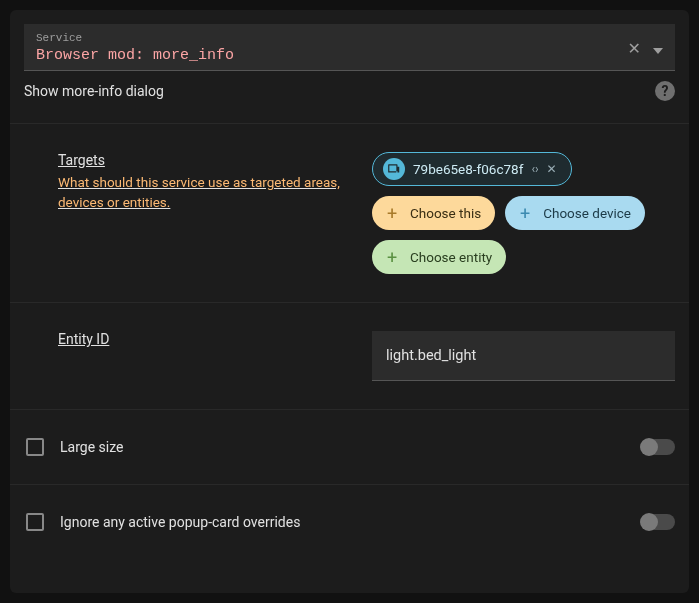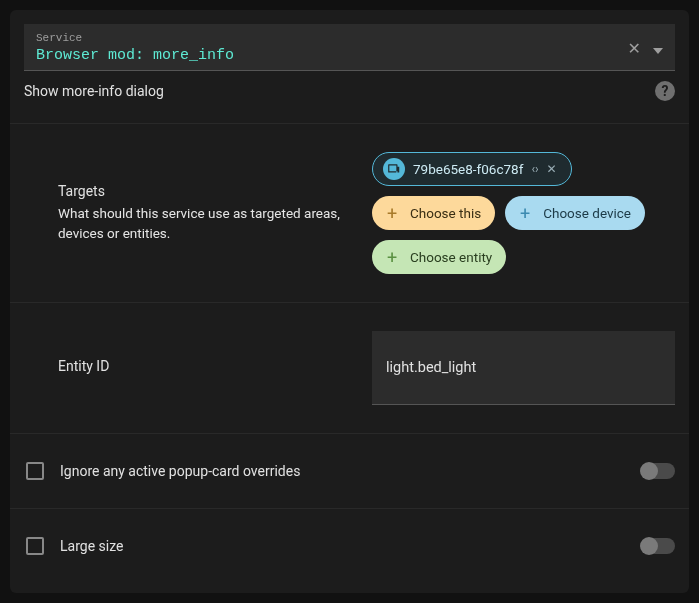--- a/index.html
+++ b/index.html
@@ -29,21 +29,21 @@
       align-items: center;
     }
     .service-text { flex: 1; font-family: Liberation Mono, monospace; }
     .service-label {
       font-size: 11px;
       color: #9e9e9e;
       margin-bottom: 3px;
     }
     .service-value {
       font-size: 15px;
-      color: #5eead4;
+      color: #fca5a5;
     }
     .service-actions {
       display: flex;
       gap: 12px;
       color: #9e9e9e;
       align-items: center;
     }
     .description-row {
       display: flex;
       align-items: center;
@@ -68,30 +68,30 @@
       border-top: 1px solid rgba(255,255,255,0.06);
       padding: 28px 14px 28px 48px;
       display: flex;
       gap: 24px;
     }
     .section-left {
       width: 290px;
       flex-shrink: 0;
       display: flex;
       flex-direction: column;
-      justify-content: center;
+      text-decoration: underline;
     }
     .section-title {
       font-size: 14px;
       color: #e1e1e1;
       margin-bottom: 4px;
     }
     .section-desc {
       font-size: 13.5px;
-      color: #e5e5e5;
+      color: #fdba74;
       line-height: 1.5;
     }
     .section-right {
       flex: 1;
       display: flex;
       align-items: center;
     }
     .chip-wrap {
       display: flex;
       flex-wrap: wrap;
@@ -133,21 +133,21 @@
     .chip-area .plus-icon { color: #a87a2a; }
     .chip-device .plus-icon { color: #3c8ab0; }
     .chip-entity .plus-icon { color: #5a9142; }
     .entity-input {
       width: 100%;
       background: #2c2c2c;
       border: none;
       border-bottom: 1px solid #555;
       color: #e1e1e1;
       font-size: 14.5px;
-      padding: 28px 14px;
+      padding: 16px 14px;
       font-family: inherit;
       outline: none;
     }
     .checkbox-section {
       border-top: 1px solid rgba(255,255,255,0.06);
       padding: 28px 14px 28px 16px;
       display: flex;
       align-items: center;
       gap: 16px;
     }
@@ -243,23 +243,23 @@
     <div class="section-left">
       <div class="section-title">Entity ID</div>
     </div>
     <div class="section-right">
       <input class="entity-input" value="light.bed_light" style="">
     </div>
   </div>
 
   <div class="checkbox-section">
     <div class="checkbox"></div>
+    <div class="checkbox-label">Large size</div>
+    <div class="toggle"></div>
+  </div>
+
+  <div class="checkbox-section">
+    <div class="checkbox"></div>
     <div class="checkbox-label">Ignore any active popup-card overrides</div>
     <div class="toggle"></div>
   </div>
 
-  <div class="checkbox-section">
-    <div class="checkbox"></div>
-    <div class="checkbox-label">Large size</div>
-    <div class="toggle"></div>
-  </div>
-
 </div>
 
 </body></html>

